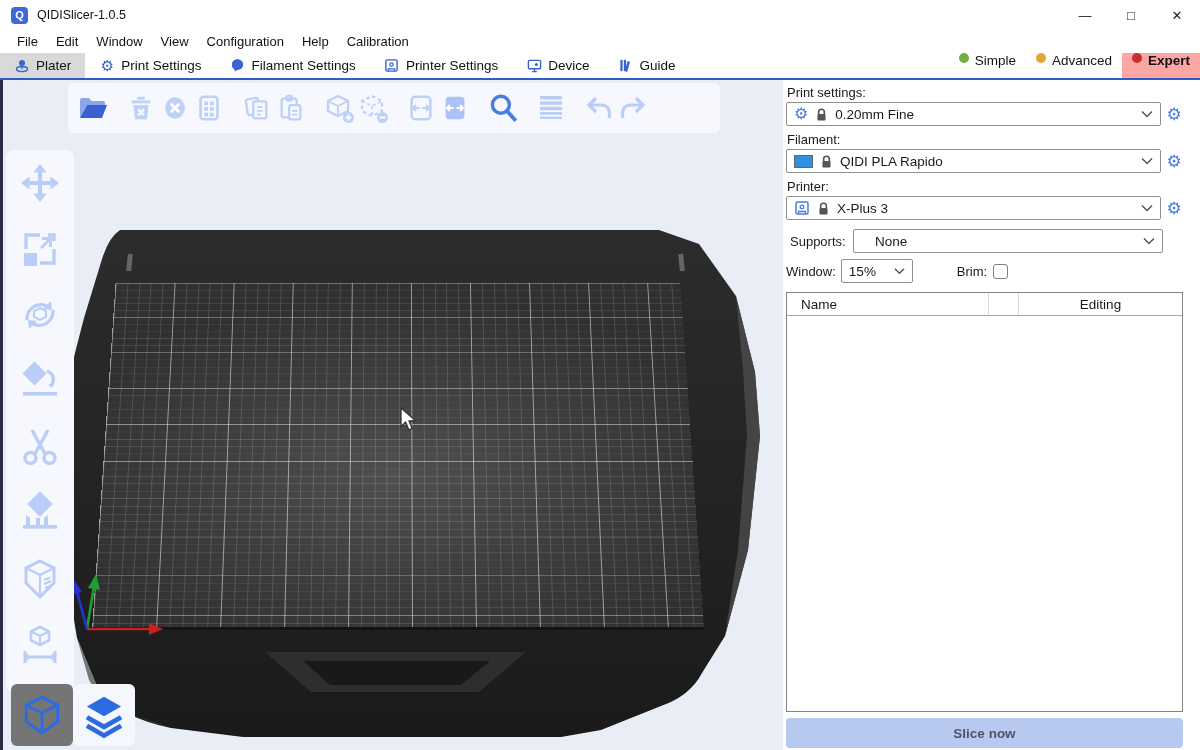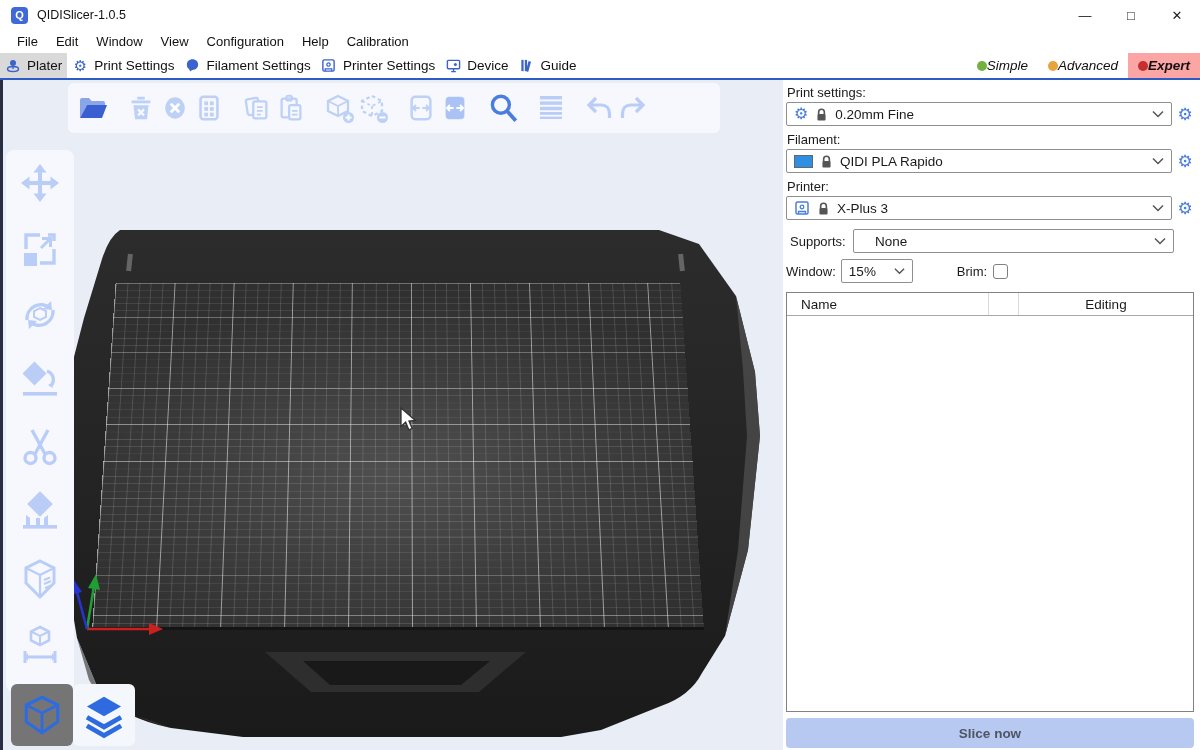--- a/index.html
+++ b/index.html
@@ -13,26 +13,26 @@
   .title-text { font-size:12.5px; color:#111; }
   .win-controls { position:absolute; right:0; top:0; height:30px; display:flex; }
   .win-btn { width:46px; height:30px; display:flex; align-items:center; justify-content:center; font-size:13px; color:#222; cursor:default; }
 
   
   .menubar { height:23px; background:#fff; display:flex; align-items:center; padding-left:8px; flex:0 0 auto; }
   .menu-item { font-size:13px; color:#111; padding:2px 9px; }
 
   
   .tabbar { height:27px; background:#fff; border-bottom:2px solid #2e5cc5; display:flex; align-items:stretch; flex:0 0 auto; }
-  .tab { display:flex; align-items:center; gap:6px; padding:0 5px; font-size:13.5px; color:#111; }
+  .tab { display:flex; align-items:center; gap:6px; padding:0 14px; font-size:13.5px; color:#111; }
   .tab.selected { background:#d9d9d9; }
   .tab .ticon { width:16px; height:16px; display:inline-flex; align-items:center; justify-content:center; color:#3a63cc; }
   .gear-char { color:#3a63cc; font-size:15px; line-height:1; }
   .modes { margin-left:auto; display:flex; align-items:stretch; }
-  .mode { display:flex; align-items:center; gap:0; padding:0 10px; font-size:13.5px; color:#111;font-style:italic; }
+  .mode { display:flex; gap:6px; padding:0 10px; font-size:13.5px; color:#111; }
   .mode .dot { width:10px; height:10px; border-radius:50%; }
   .mode.selected { background:#fca5a5; font-weight:bold; }
 
   
   .main { flex:1; display:flex; position:relative; }
 
   
   .viewport { width:783px; height:670px; position:relative; background:#e9edf6; overflow:hidden; border-left:3px solid #2b2d45; }
   .bed-svg { position:absolute; left:0; top:0; }
   .plate { position:absolute; left:89px; top:-50px; width:612px; height:600px;
@@ -52,21 +52,21 @@
   .tt-gap { width:14px; flex:0 0 auto; }
   .left-toolbar { position:absolute; left:3px; top:70px; width:68px; height:542px; background:#f6f8fd; border-radius:8px; display:flex; flex-direction:column; align-items:center; padding-top:10px; gap:20px; }
   .lt-icon { width:46px; height:46px; display:flex; align-items:center; justify-content:center; flex:0 0 auto; }
 
   .view-toggles { position:absolute; left:8px; top:604px; display:flex; }
   .vt-btn { width:62px; height:62px; display:flex; align-items:center; justify-content:center; border-radius:6px; }
   .vt-btn.selected { background:#757575; }
   .vt-btn.plain { background:#f4f7fc; }
 
   
-  .rpanel { width:417px; height:670px; background:#fff; padding:3px 6px 0 3px; display:flex; flex-direction:column; font-size:13px; color:#1a1a1a; }
+  .rpanel { width:417px; height:670px; background:#fff; padding:3px 17px 0 3px; display:flex; flex-direction:column; font-size:13px; color:#1a1a1a; }
   .plabel { font-size:13px; margin:2px 0 2px 1px; }
   .combo-row { display:flex; align-items:center; gap:4px; }
   .combo { flex:1; height:24px; border:1px solid #8f8f8f; border-radius:2px; background:#fff; display:flex; align-items:center; padding:0 7px; gap:7px; min-width:0; }
   .combo .val { font-size:13.5px; flex:1; white-space:nowrap; overflow:hidden; }
   .side-gear { width:18px; height:22px; display:flex; align-items:center; justify-content:center; color:#4a7de0; font-size:17px; }
   .swatch { width:19px; height:13px; border:1px solid #666; }
   .row-supports { display:flex; align-items:center; margin-top:9px; }
   .row-supports .plabel { width:59px; margin:4px; }
   .row-infill { display:flex; align-items:center; margin-top:6px; }
   .checkbox { width:15px; height:15px; border:1.5px solid #808080; border-radius:3px; background:#fff; }

